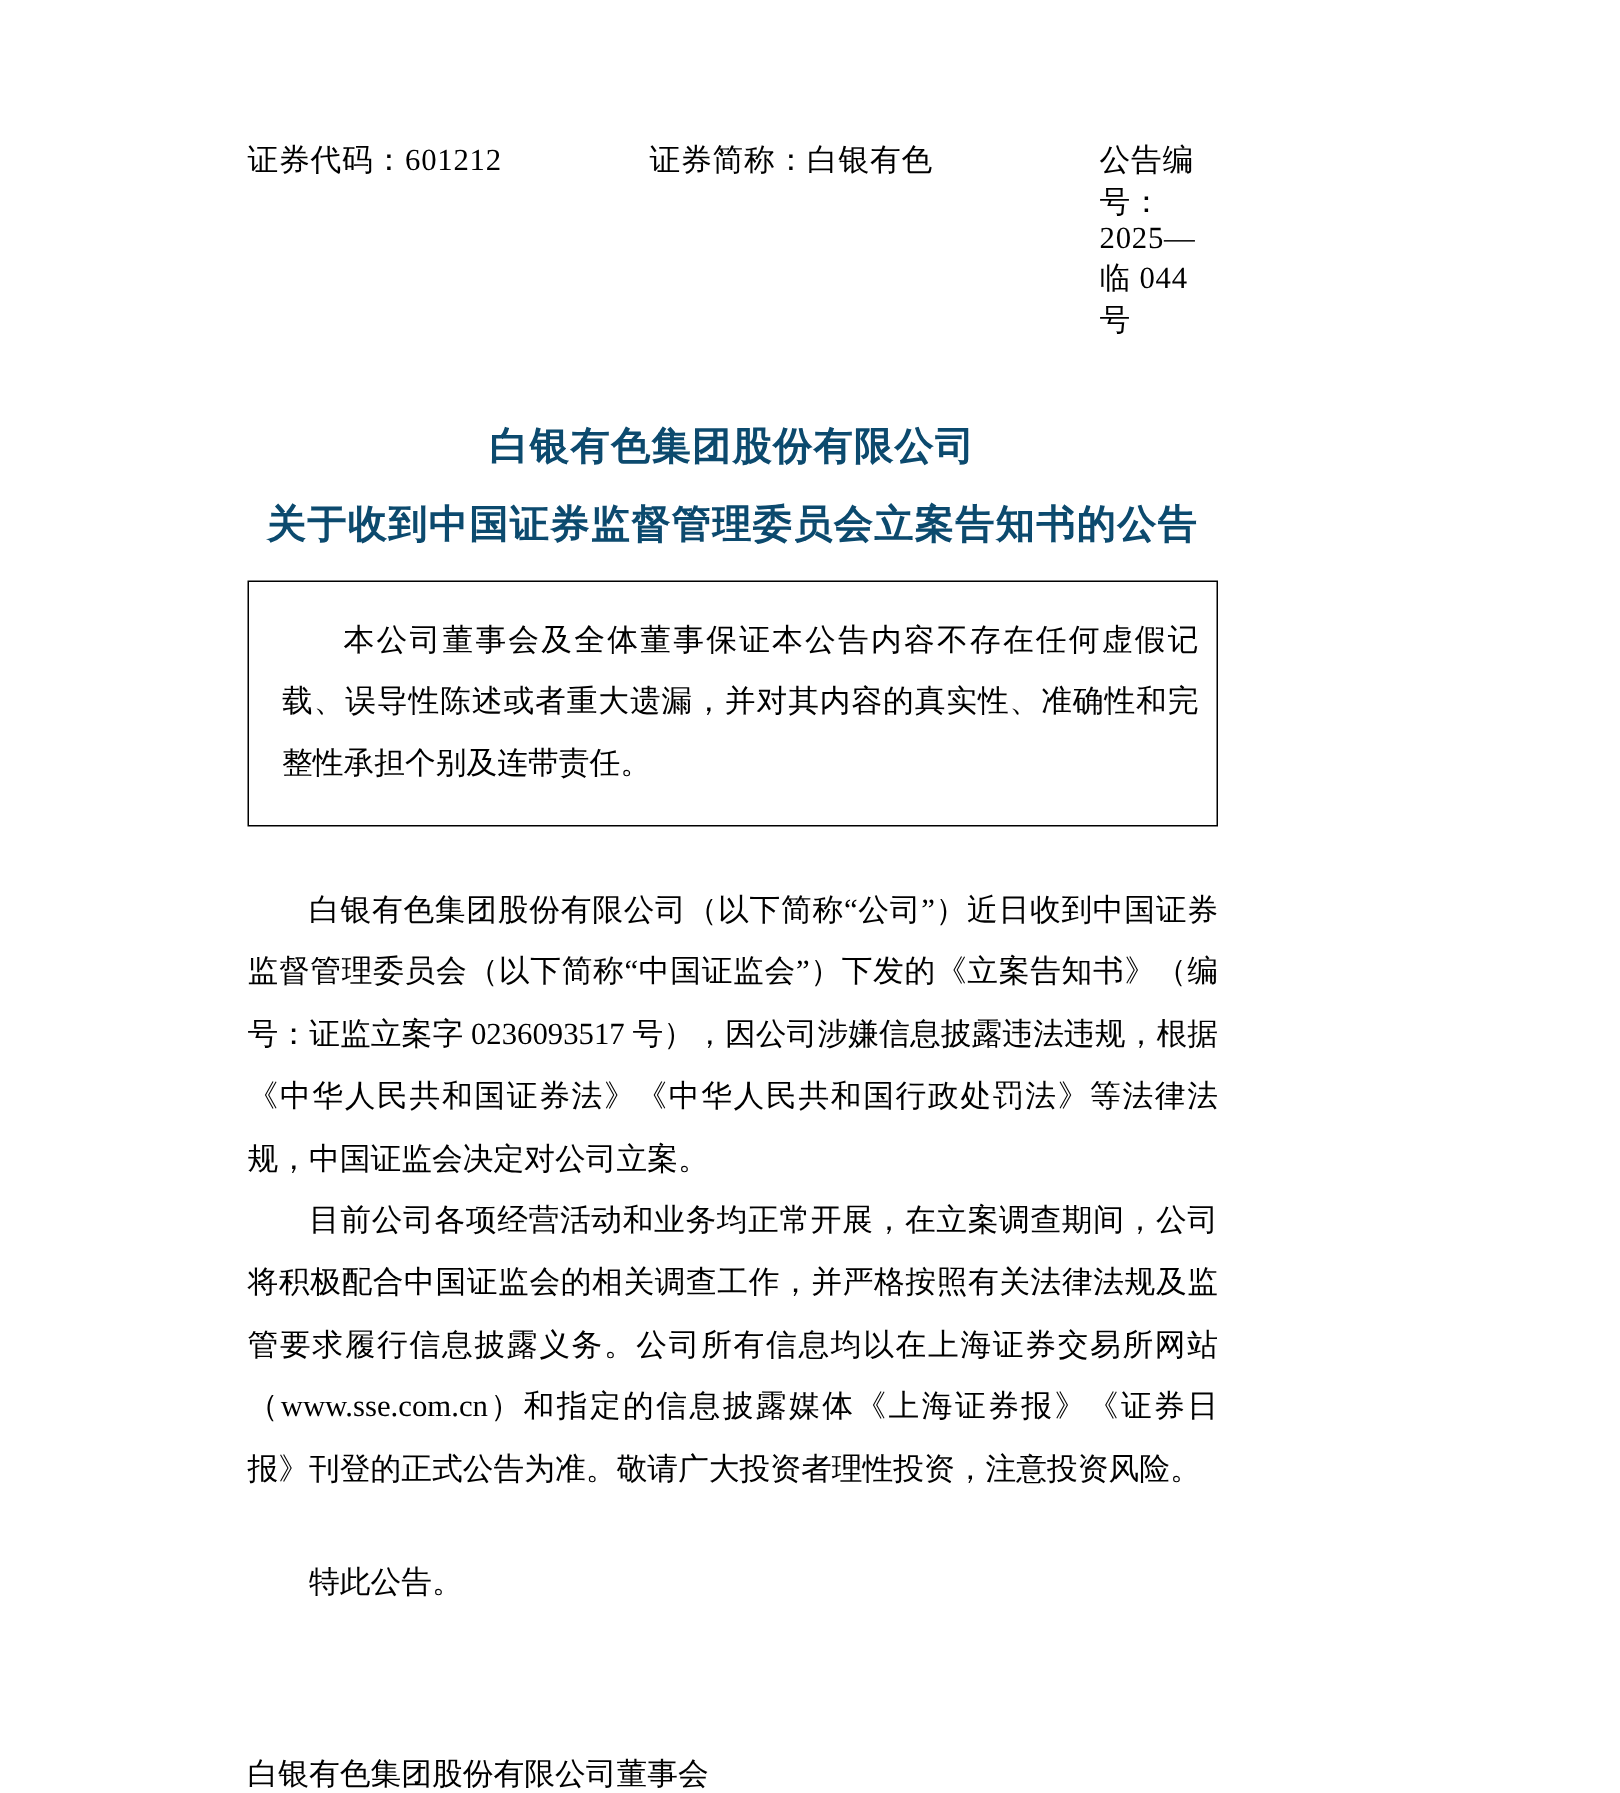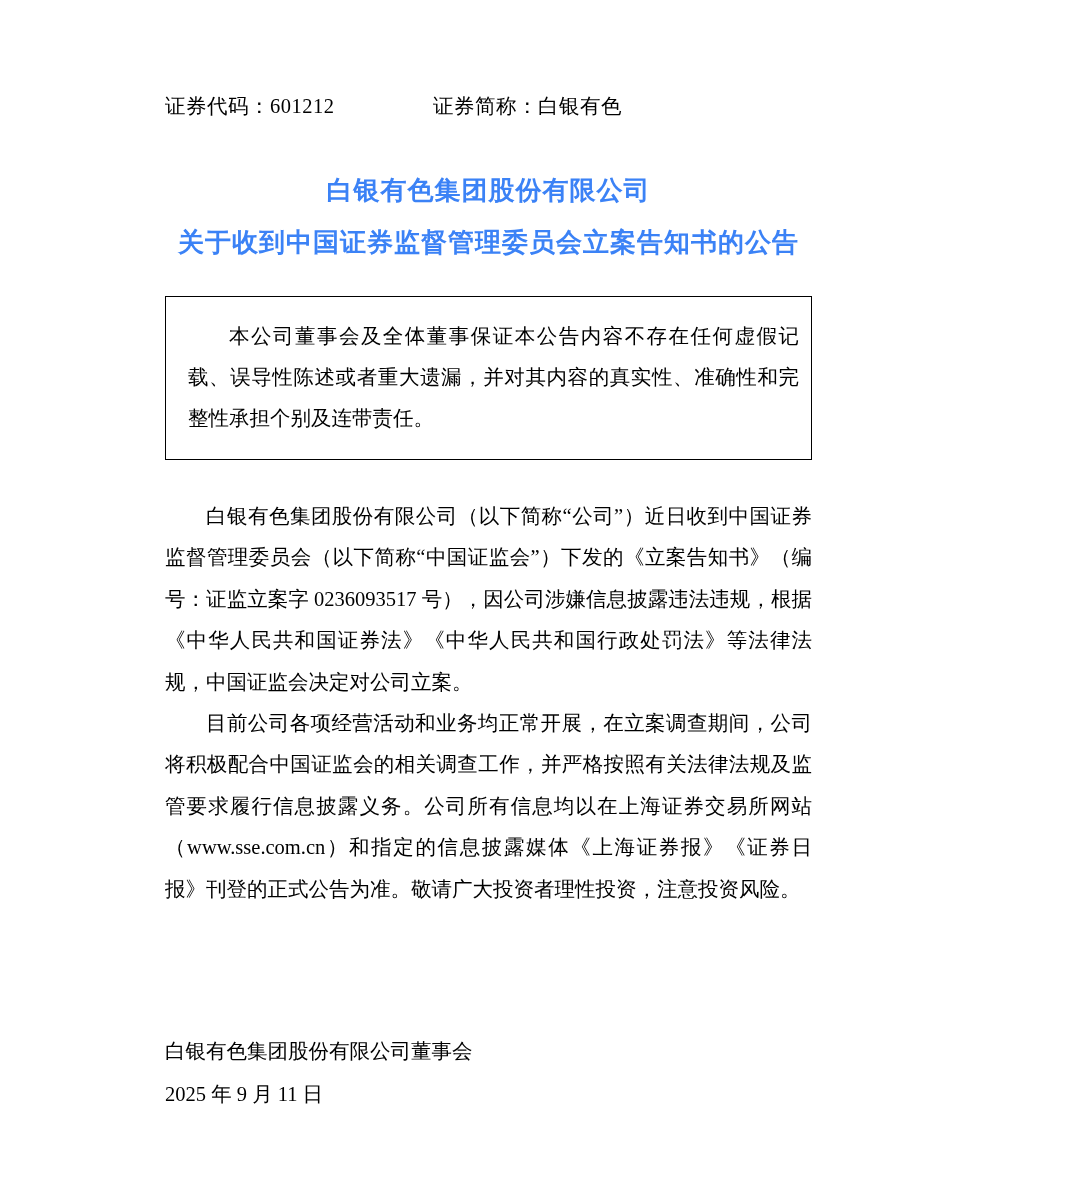--- a/index.html
+++ b/index.html
@@ -34,31 +34,31 @@
   .header-row .hdr-name {
     width: 300px;
     flex: 0 0 auto;
   }
   .header-row .hdr-num {
     flex: 1 1 auto;
   }
 
   .title-block {
     text-align: center;
-    color: #3b82f6;
+    color: #0c4a6e;
     font-weight: bold;
     font-size: 26px;
     line-height: 1.0;
     letter-spacing: 1px;
   }
   .title-line1 {
     margin-bottom: 26px;
   }
   .title-line2 {
-    margin-bottom: 40px;
+    margin-bottom: 24px;
   }
 
   .notice-box {
     border: 1px solid #000000;
     box-sizing: border-box;
     padding: 19px 12px 20px 22px;
     margin: 0 0 36px 0;
     font-size: 20.5px;
     line-height: 2.0;
     text-align: justify;
@@ -91,35 +91,37 @@
   }
 </style>
 </head>
 <body>
 
 <div class="page">
 
   <div class="header-row">
     <span class="hdr-code">证券代码：601212</span>
     <span class="hdr-name">证券简称：白银有色</span>
+    <span class="hdr-num">公告编号：2025—临 044 号</span>
   </div>
 
   <div class="title-block">
     <div class="title-line1">白银有色集团股份有限公司</div>
     <div class="title-line2">关于收到中国证券监督管理委员会立案告知书的公告</div>
   </div>
 
   <div class="notice-box">
     <p>本公司董事会及全体董事保证本公告内容不存在任何虚假记载、误导性陈述或者重大遗漏，并对其内容的真实性、准确性和完整性承担个别及连带责任。</p>
   </div>
 
   <div class="body-text">
     <p>白银有色集团股份有限公司（以下简称“公司”）近日收到中国证券监督管理委员会（以下简称“中国证监会”）下发的《立案告知书》（编号：证监立案字 0236093517 号），因公司涉嫌信息披露违法违规，根据《中华人民共和国证券法》《中华人民共和国行政处罚法》等法律法规，中国证监会决定对公司立案。</p>
     <p>目前公司各项经营活动和业务均正常开展，在立案调查期间，公司将积极配合中国证监会的相关调查工作，并严格按照有关法律法规及监管要求履行信息披露义务。公司所有信息均以在上海证券交易所网站（www.sse.com.cn）和指定的信息披露媒体《上海证券报》《证券日报》刊登的正式公告为准。敬请广大投资者理性投资，注意投资风险。</p>
     <div class="spacer-para"></div>
+    <p>特此公告。</p>
   </div>
 
   <div class="sign-block">
     <div>白银有色集团股份有限公司董事会</div>
     <div>2025 年 9 月 11 日</div>
   </div>
 
 </div>
 
 </body></html>

